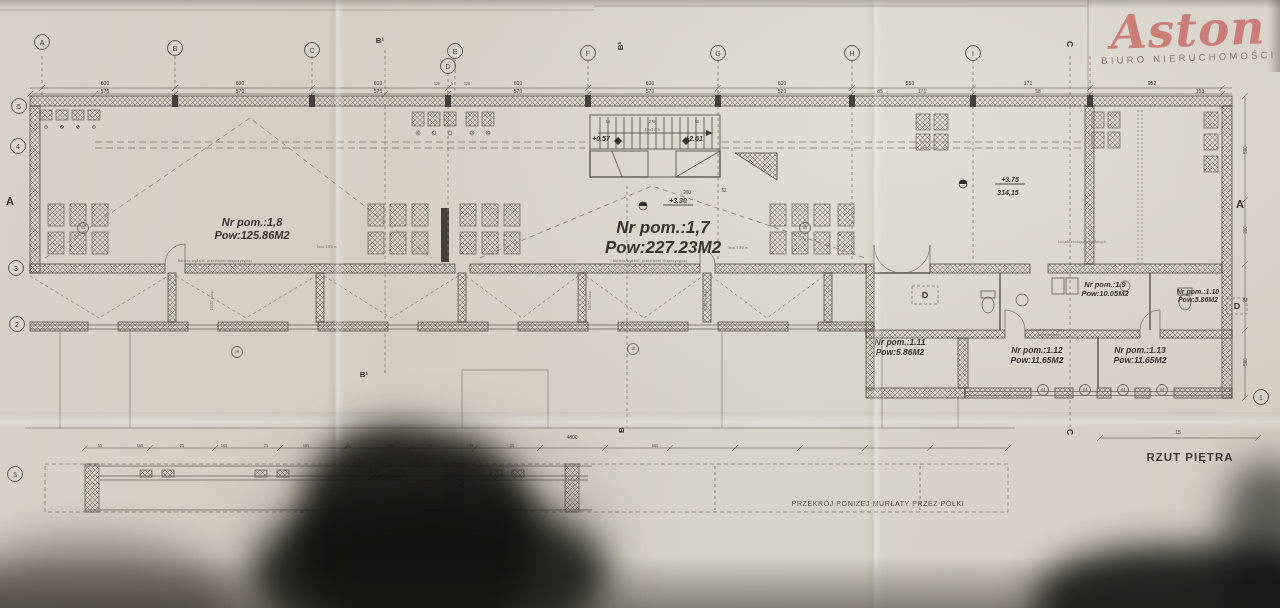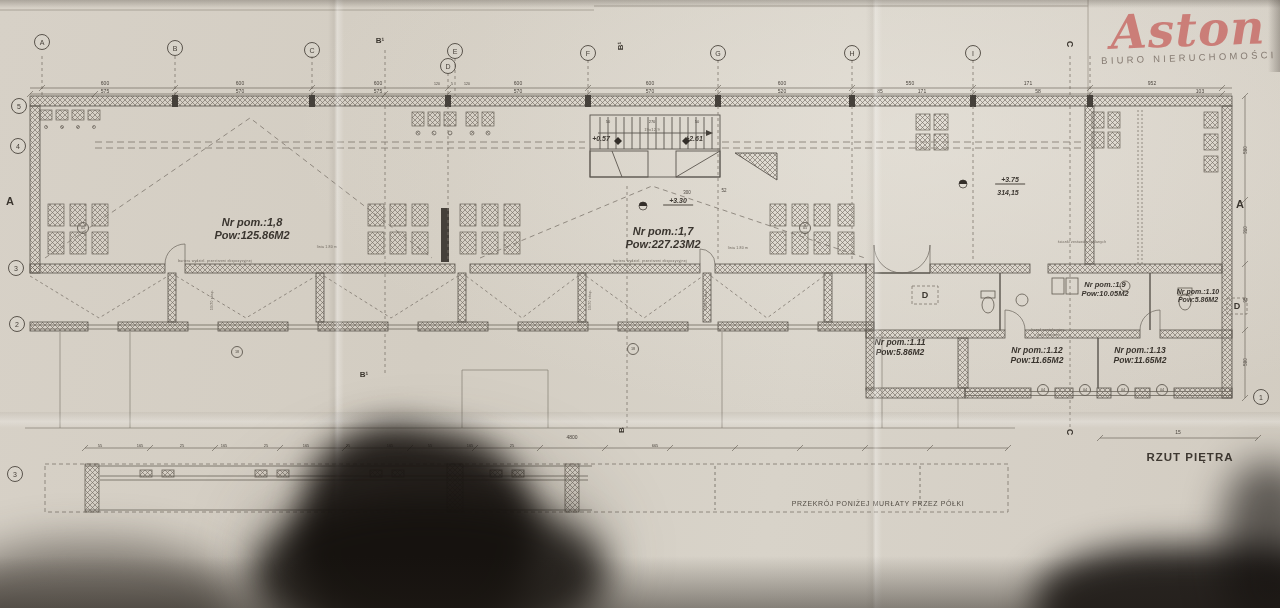--- a/index.html
+++ b/index.html
@@ -377,21 +377,21 @@
       <div class="letter" style="position: absolute; left: 925px; top: 295px; font-size: 9px; transform: translate(-50%, -50%);">D</div>
       <div class="letter" style="position: absolute; left: 1237px; top: 306px; font-size: 9px; transform: translate(-50%, -50%);">D</div>
     </div>
 
   <div class="layer">
 
   <div class="room-label" style="position: absolute; left: 252px; top: 229px; font-size: 11px; transform: translate(-50%, -50%);">
       <div>Nr pom.:1,8</div>
       <div>Pow:125.86M2</div>
     </div>
-      <div class="room-label" style="position: absolute; left: 663px; top: 238px; font-size: 11px; transform: translate(-50%, -50%);">
+      <div class="room-label" style="position: absolute; left: 663px; top: 238px; font-size: 17px; transform: translate(-50%, -50%);">
       <div>Nr pom.:1,7</div>
       <div>Pow:227.23M2</div>
     </div>
       <div class="room-label" style="position: absolute; left: 1105px; top: 290px; font-size: 7.5px; transform: translate(-50%, -50%);">
       <div>Nr pom.:1.9</div>
       <div>Pow:10.05M2</div>
     </div>
       <div class="room-label" style="position: absolute; left: 1198px; top: 296px; font-size: 7px; transform: translate(-50%, -50%);">
       <div>Nr pom.:1.10</div>
       <div>Pow:5.86M2</div>

